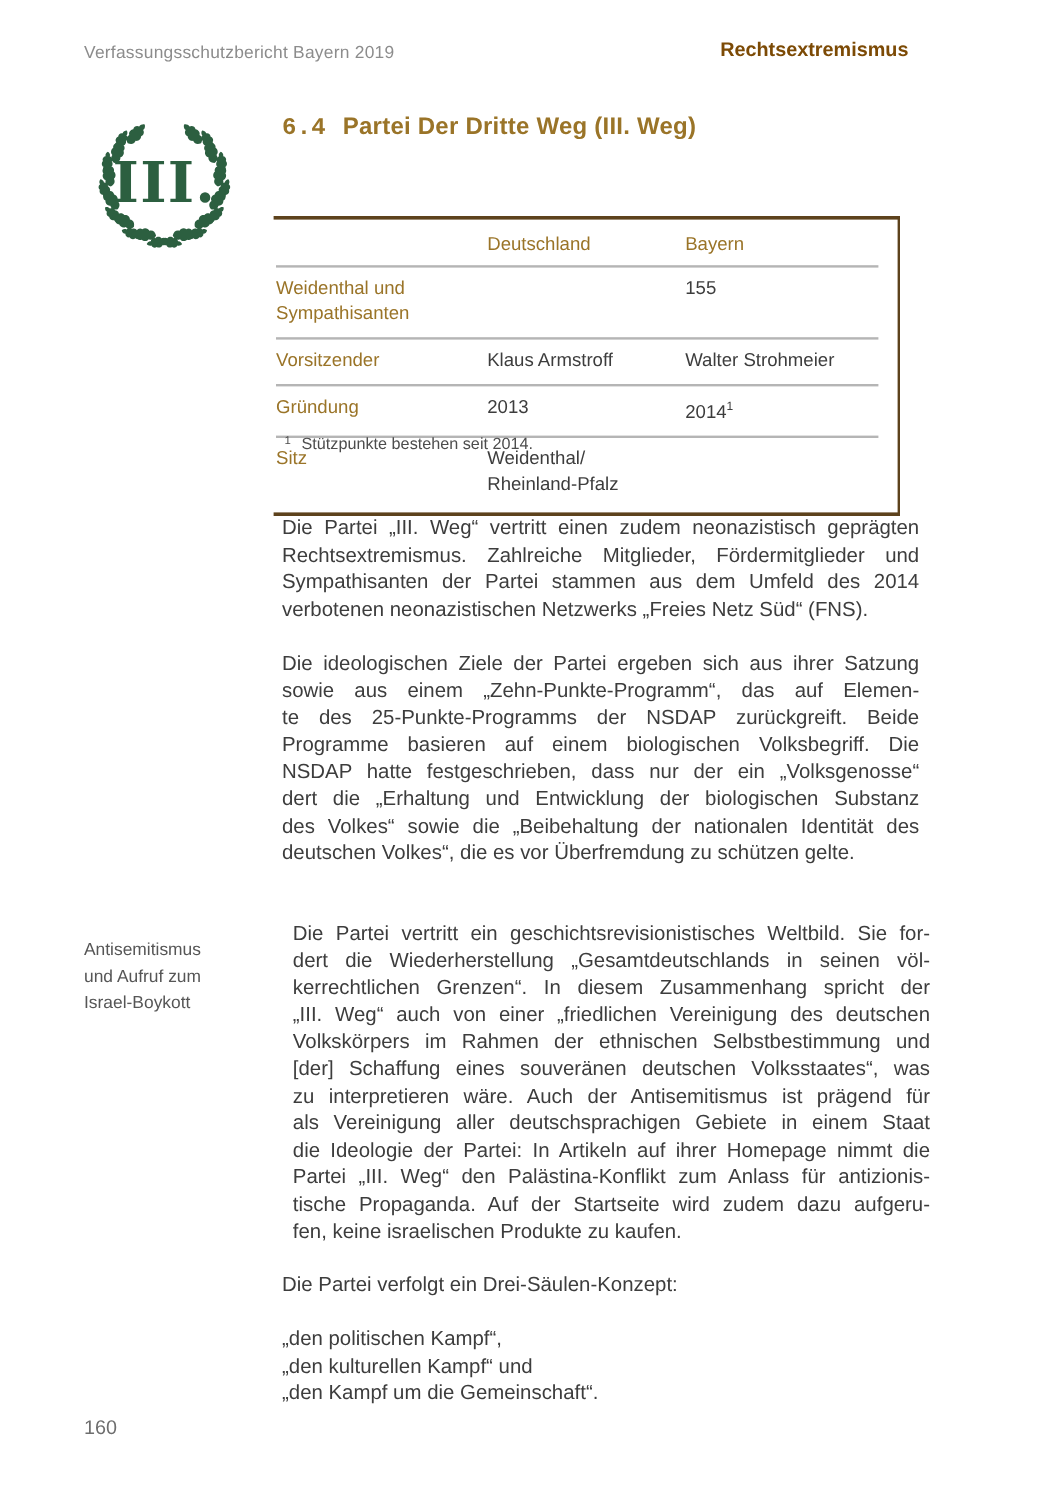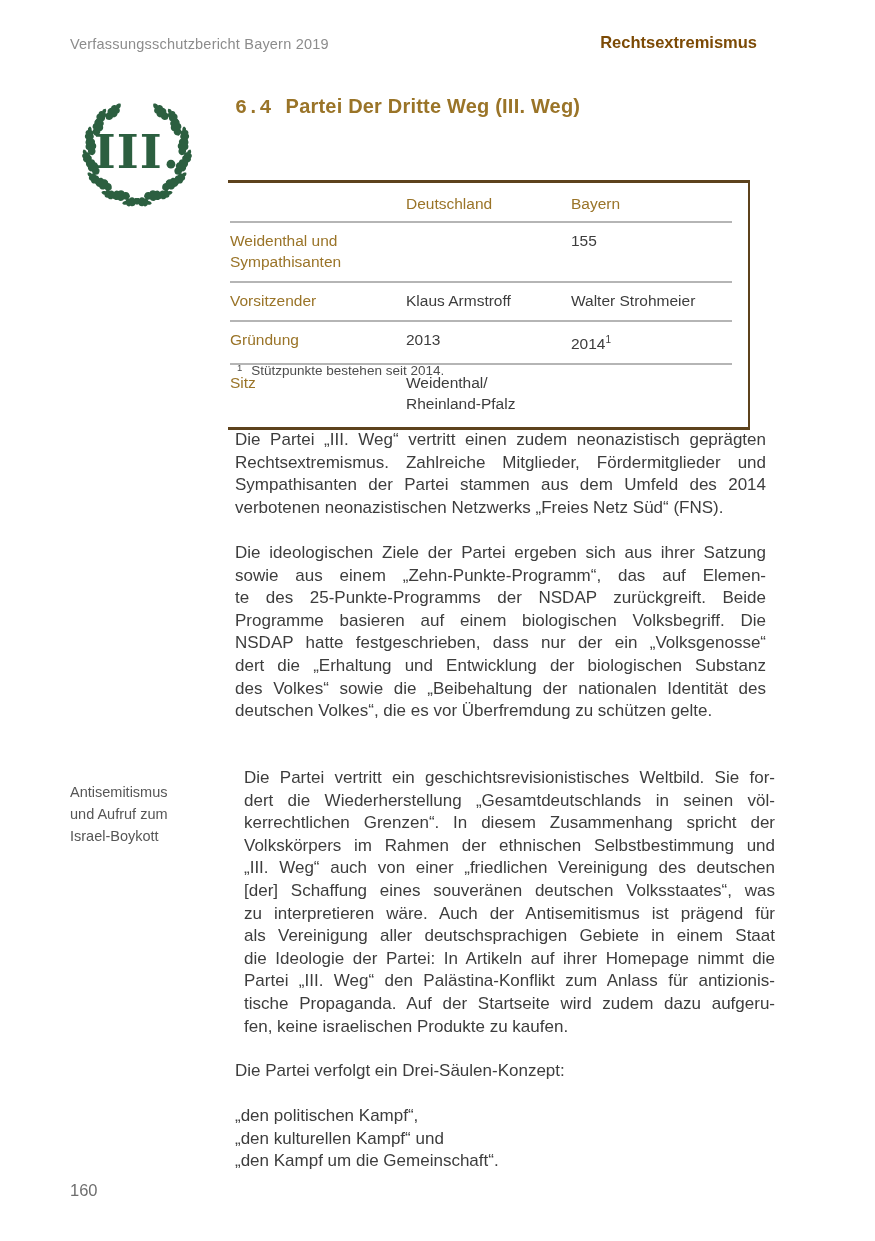--- a/index.html
+++ b/index.html
@@ -194,22 +194,22 @@
     <div class="just">Programme basieren auf einem biologischen Volksbegriff. Die</div>
     <div class="just">NSDAP hatte festgeschrieben, dass nur der ein „Volksgenosse“</div>
     <div class="just">dert die „Erhaltung und Entwicklung der biologischen Substanz</div>
     <div class="just">des Volkes“ sowie die „Beibehaltung der nationalen Identität des</div>
     <div>deutschen Volkes“, die es vor Überfremdung zu schützen gelte.</div>
   </div>
 <div class="abs copy p3">
     <div class="just">Die Partei vertritt ein geschichtsrevisionistisches Weltbild. Sie for-</div>
     <div class="just">dert die Wiederherstellung „Gesamtdeutschlands in seinen völ-</div>
     <div class="just">kerrechtlichen Grenzen“. In diesem Zusammenhang spricht der</div>
+    <div class="just">„III. Weg“ auch von einer „friedlichen Vereinigung des deutschen</div>
     <div class="just">Volkskörpers im Rahmen der ethnischen Selbstbestimmung und</div>
-    <div class="just">„III. Weg“ auch von einer „friedlichen Vereinigung des deutschen</div>
     <div class="just">[der] Schaffung eines souveränen deutschen Volksstaates“, was</div>
     <div class="just">zu interpretieren wäre. Auch der Antisemitismus ist prägend für</div>
     <div class="just">als Vereinigung aller deutschsprachigen Gebiete in einem Staat</div>
     <div class="just">die Ideologie der Partei: In Artikeln auf ihrer Homepage nimmt die</div>
     <div class="just">Partei „III. Weg“ den Palästina-Konflikt zum Anlass für antizionis-</div>
     <div class="just">tische Propaganda. Auf der Startseite wird zudem dazu aufgeru-</div>
     <div>fen, keine israelischen Produkte zu kaufen.</div>
   </div>
 <div class="abs copy p4">
     <div>Die Partei verfolgt ein Drei-Säulen-Konzept:</div>

